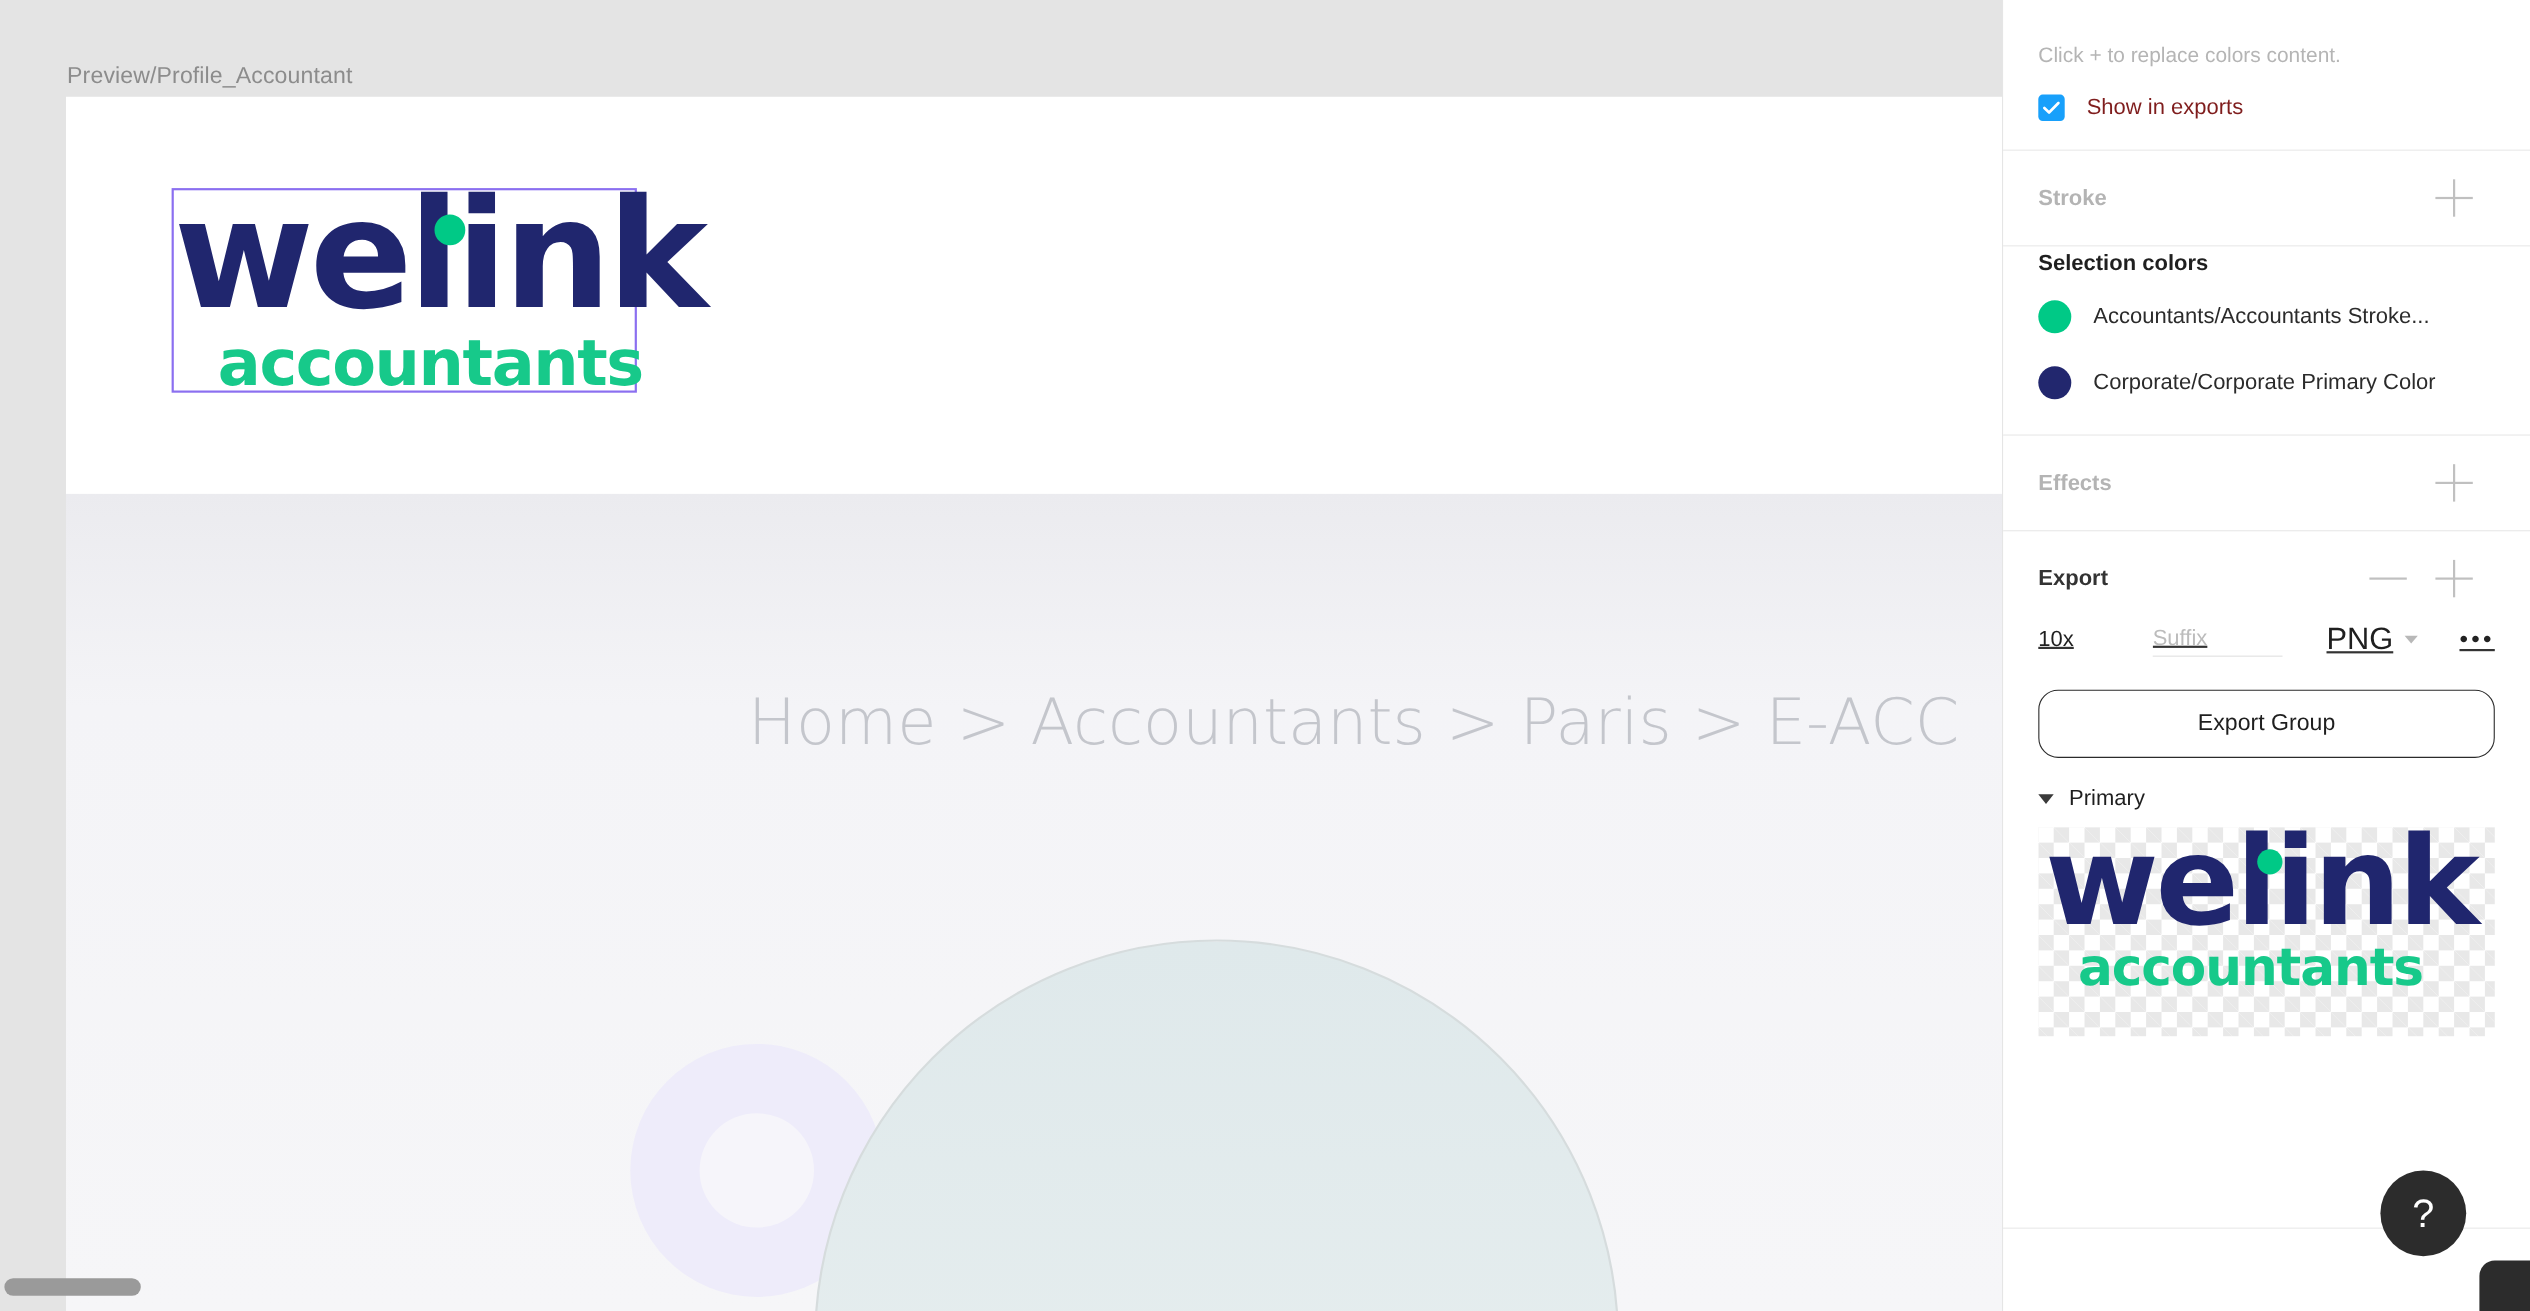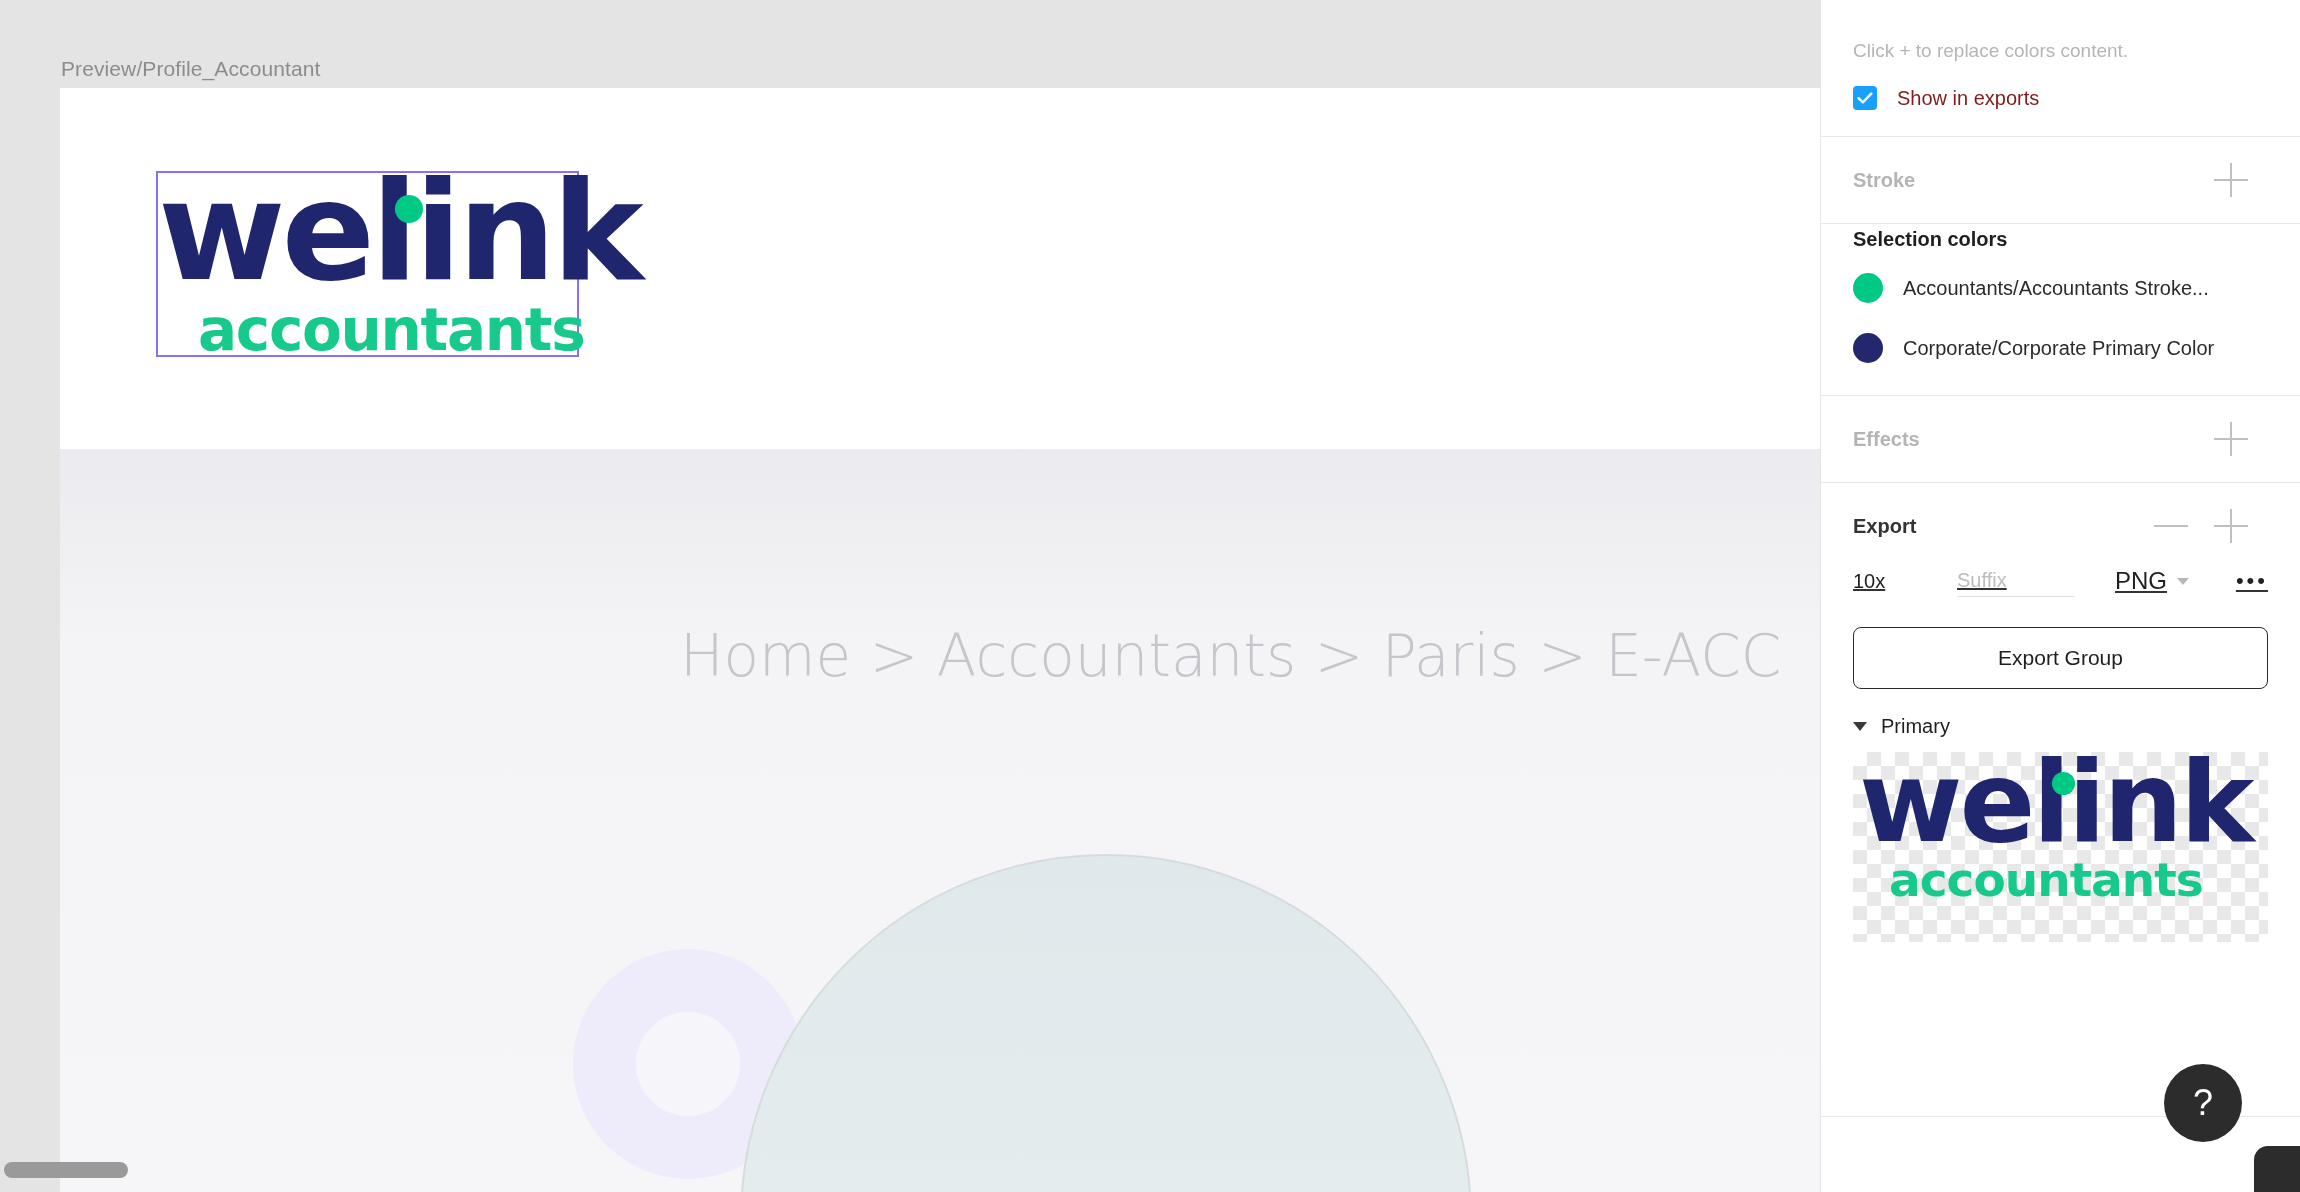--- a/index.html
+++ b/index.html
@@ -128,28 +128,28 @@
   }
   .exprow .scale{width:104px;font-size:20px;color:#1f1f1f;}
   .exprow .suffix{
     width:118px;border:0;border-bottom:1px solid #e0e0e0;background:transparent;
     font-family:"Liberation Sans",sans-serif;font-size:20px;color:#2b2b2b;
     padding:4px 0;outline:none;
   }
   .exprow .suffix::placeholder{color:#bcbcbc;}
   .exprow .fmt{
     margin-left:40px;display:flex;align-items:center;gap:10px;
-    font-size:24px;color:#1f1f1f;cursor:pointer;
+    font-size:28px;color:#1f1f1f;cursor:pointer;
   }
   .chev{width:0;height:0;border-left:6px solid transparent;border-right:6px solid transparent;border-top:7px solid #b8b8b8;}
   .exprow .more{margin-left:auto;font-size:22px;color:#222;letter-spacing:3px;cursor:pointer;}
 
   .expbtn-wrap{padding:18px 32px 26px 32px;}
   .expbtn{
-    width:100%;height:62px;border:1px solid #2b2b2b;border-radius:8px;background:#fff;
+    width:100%;height:62px;border:1px solid #2b2b2b;border-radius:18px;background:#fff;
     font-family:"Liberation Sans",sans-serif;font-size:21px;color:#1f1f1f;cursor:pointer;
   }
 
   .prev-hdr{display:flex;align-items:center;padding:0 32px 14px 32px;}
   .caret{width:0;height:0;border-left:7px solid transparent;border-right:7px solid transparent;border-top:9px solid #3a3a3a;margin-right:14px;}
   .prev-hdr .t{font-size:20px;color:#1f1f1f;}
 
   .preview{
     position:relative;margin:0 32px;height:190px;overflow:hidden;
     background-color:#ffffff;

